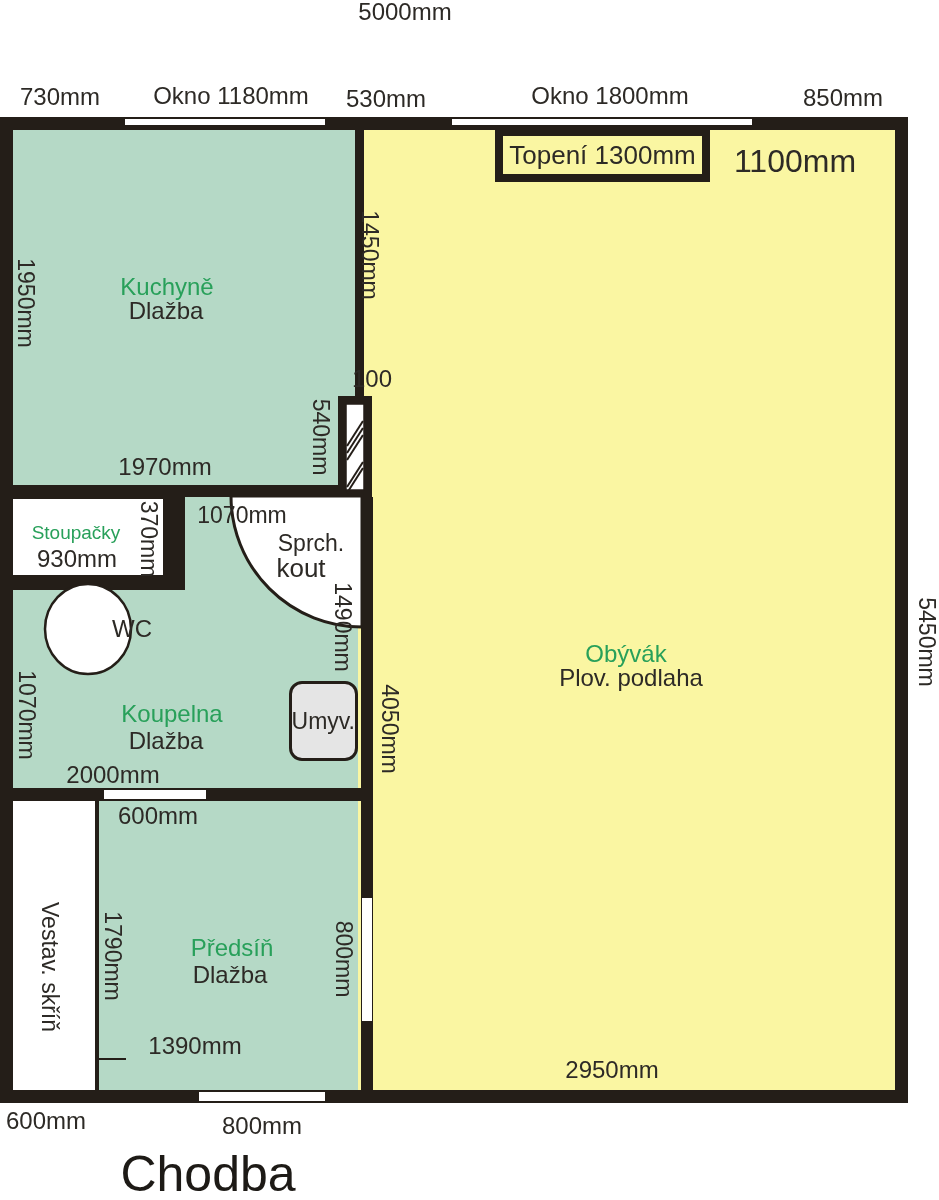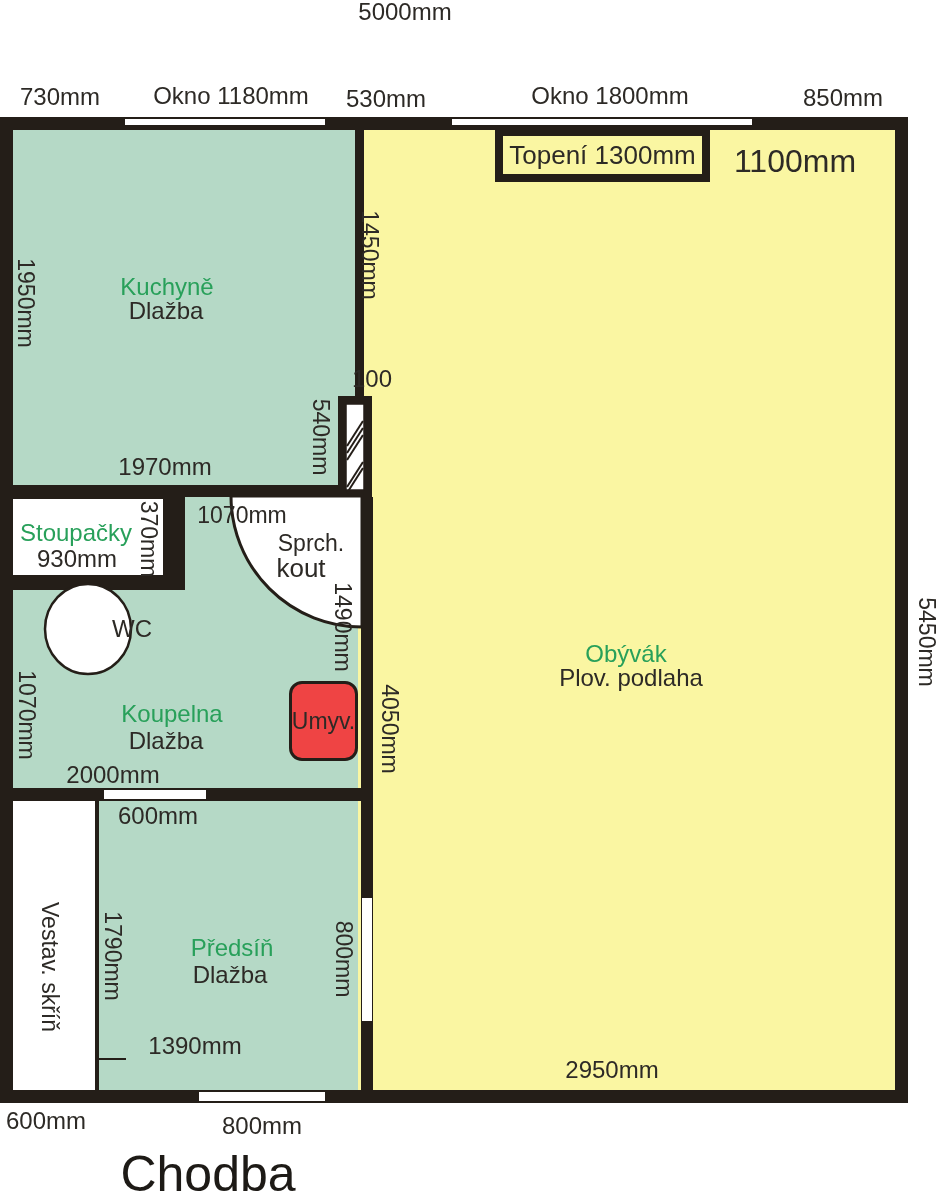--- a/index.html
+++ b/index.html
@@ -9,23 +9,23 @@
   .wall{position:absolute;background:#241e18;}
   .gap{position:absolute;background:#ffffff;}
   .lbl{position:absolute;white-space:nowrap;transform:translate(-50%,-50%);
        font-size:24px;line-height:1.05;color:#2d2a26;text-align:center;}
   .vlbl{position:absolute;white-space:nowrap;transform:translate(-50%,-50%) rotate(90deg);
        font-size:23px;color:#2d2a26;}
   .green-name{color:#28a05a;}
   .radiator{position:absolute;left:495px;top:128px;width:199px;height:38px;
        border:8px solid #241e18;display:flex;align-items:center;justify-content:center;
        font-size:26px;white-space:nowrap;}
-  .umyv{position:absolute;left:289px;top:681px;width:63px;height:74px;background:#ef4444;
+  .umyv{position:absolute;left:289px;top:681px;width:63px;height:74px;background:#e5e5e5;
        border:3px solid #241e18;border-radius:13px;display:flex;align-items:center;
-       justify-content:center;font-size:23px;}
+       justify-content:flex-end;font-size:23px;}
   .sq{position:absolute;left:97px;top:1058px;width:27px;height:31px;border:2px solid #241e18;
        border-right:none;border-bottom:none;}
   .shapes{position:absolute;left:0;top:0;pointer-events:none;}
   .chodba{font-size:50px;color:#1d1a16;}
   .t26{font-size:32px;}
 </style>
 </head>
 <body>
 
 <div class="plan">
@@ -87,21 +87,21 @@
   <div class="lbl" style="left:610px;top:96px;">Okno 1800mm</div>
   <div class="lbl" style="left:843px;top:98px;">850mm</div>
 
   <div class="lbl t26" style="left:795px;top:162px;">1100mm</div>
 
   <div class="lbl green-name" style="left:167px;top:287px;">Kuchyně</div>
   <div class="lbl" style="left:166px;top:311px;">Dlažba</div>
   <div class="lbl" style="left:165px;top:467px;">1970mm</div>
   <div class="lbl" style="left:372px;top:379px;">100</div>
 
-  <div class="lbl green-name" style="left:76px;top:533px;font-size:24px;">Stoupačky</div>
+  <div class="lbl green-name" style="left:76px;top:533px;font-size:19px;">Stoupačky</div>
   <div class="lbl" style="left:77px;top:559px;">930mm</div>
 
   <div class="lbl" style="left:242px;top:515px;font-size:23px;">1070mm</div>
   <div class="lbl" style="left:311px;top:543px;font-size:23px;">Sprch.</div>
   <div class="lbl" style="left:301px;top:569px;font-size:26px;">kout</div>
 
   <div class="lbl" style="left:88px;top:629px;margin-left:44px;">WC</div>
 
   <div class="lbl green-name" style="left:172px;top:714px;">Koupelna</div>
   <div class="lbl" style="left:166px;top:741px;">Dlažba</div>

